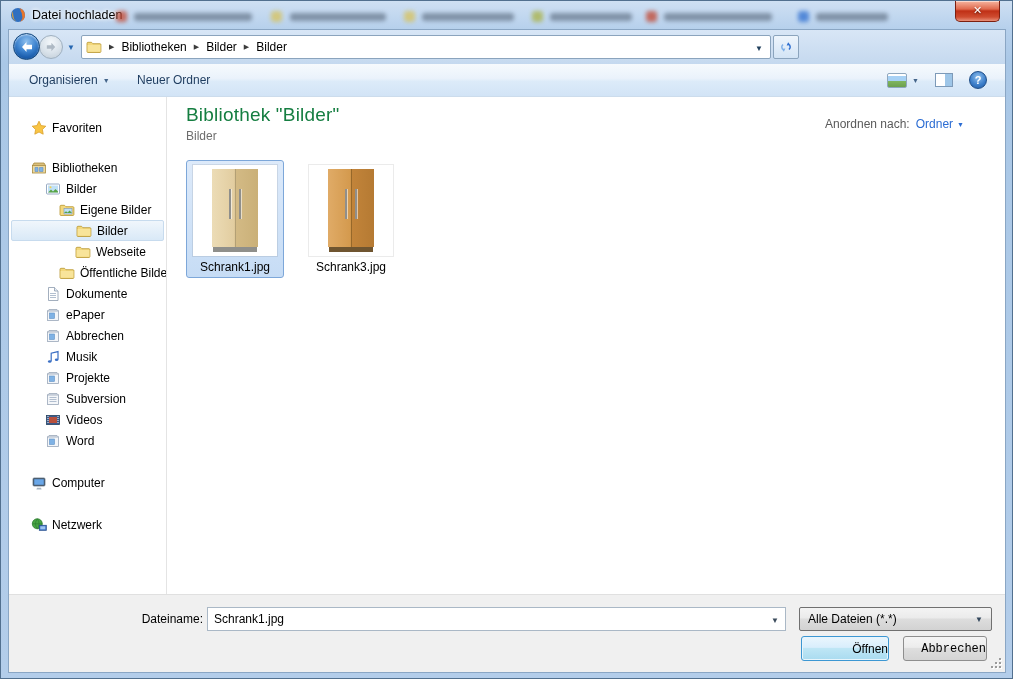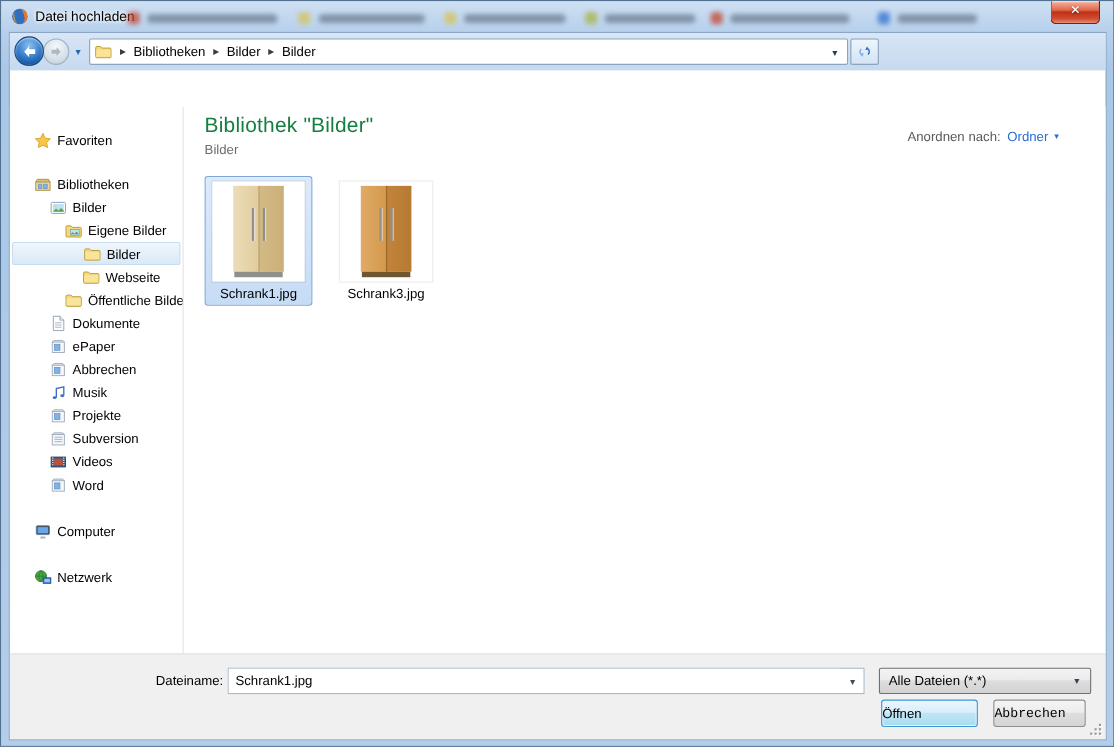--- a/index.html
+++ b/index.html
@@ -117,21 +117,21 @@
   .fn-combo { position:absolute; left:198px; top:12px; width:579px; height:24px;
     background:#fff; border:1px solid #aab8c6; }
   .fn-combo input { position:absolute; left:0; top:0; width:calc(100% - 22px); height:100%;
     border:none; outline:none; padding:0 6px; font-family:inherit; font-size:12px; }
   .fn-drop { position:absolute; right:6px; top:8px; font-size:8px; color:#3c4c5c; cursor:pointer; }
   .ft-select { position:absolute; left:790px; top:12px; width:193px; height:24px;
     background:linear-gradient(180deg,#f4f4f4 0,#ebebeb 45%,#dddddd 50%,#d2d2d2 100%);
     border:1px solid #707070; border-radius:2px; display:flex; align-items:center;
     padding:0 8px; cursor:pointer; }
   .ft-select .val { flex:1; }
-  .btn { position:absolute; top:41px; height:25px; border-radius:3px; text-align:left;
+  .btn { position:absolute; top:41px; height:25px; border-radius:3px; text-align:right;
     font-family:inherit; font-size:12px; cursor:pointer; }
   .btn-open { left:792px; width:88px; border:1px solid #3c97d3;
     background:linear-gradient(180deg,#eaf6fd 0,#d9eefc 45%,#bee6f5 50%,#a9dbf0 100%);
     box-shadow:inset 0 0 0 1px #e8f5fc; }
   .btn-cancel { left:894px; width:84px; border:1px solid #8e8e8e;
     background:linear-gradient(180deg,#f5f5f5 0,#ececec 45%,#dedede 50%,#d4d4d4 100%);font-family:Liberation Mono, monospace; }
   .grip { position:absolute; right:4px; bottom:4px; width:12px; height:12px; }
   .grip i { position:absolute; width:2px; height:2px; background:#9a9a9a; box-shadow:1px 1px 0 #fff; }
 
   .caret-down { font-size:8px; color:#33475c; }
@@ -198,20 +198,41 @@
         <svg width="14" height="14" viewBox="0 0 16 16">
           <path d="M10.5 2.5l2.6 3.6-4.4.2z" fill="#2f6fd0"></path>
           <path d="M12 5.6c1.1 1.6.9 3.9-.6 5.3" stroke="#2f6fd0" fill="none" stroke-width="1.5"></path>
           <path d="M5.5 13.5L2.9 9.9l4.4-.2z" fill="#7fb0e8"></path>
           <path d="M4 10.4C2.9 8.8 3.1 6.5 4.6 5.1" stroke="#7fb0e8" fill="none" stroke-width="1.5"></path>
         </svg>
       </div>
 
     </div>
 
+    <div class="toolbar">
+      <div class="tb-item" style="left:12px;">
+        <span>Organisieren</span>
+        <span class="tb-caret">▼</span>
+      </div>
+      <div class="tb-item" style="left:120px;">
+        <span>Neuer Ordner</span>
+      </div>
+      <div class="tb-right">
+        <div class="tb-item" style="position:static;">
+          <span style="display:inline-block;width:20px;height:15px;border:1px solid #8fa7be;border-radius:2px;background:linear-gradient(180deg,#fff 0,#fff 15%,#a7d1f5 16%,#a7d1f5 55%,#7fb55e 56%,#6ca04e 100%);"></span>
+          <span class="tb-caret">▼</span>
+        </div>
+        <div class="tb-item" style="position:static;">
+          <span style="display:inline-block;width:18px;height:14px;border:1px solid #7d9ab8;background:linear-gradient(90deg,#fff 0 55%,#9ec6e8 55% 100%);"></span>
+        </div>
+        <div class="tb-item" style="position:static;margin-right:10px;">
+          <span style="display:inline-block;width:18px;height:18px;border-radius:50%;background:radial-gradient(circle at 50% 32%,#8fc0ee,#3a7cc8 60%,#2159a0);border:1px solid #1d4d88;color:#fff;font-weight:bold;font-size:11px;text-align:center;line-height:17px;">?</span>
+        </div>
+      </div>
+    </div>
 
     <div class="main">
 
       <div class="sidebar">
 
         <div class="sb-row lv0">
           <svg class="ic" viewBox="0 0 16 16">
             <path d="M8 1.2l2.1 4.4 4.7.6-3.4 3.3.8 4.7L8 12l-4.2 2.2.8-4.7L1.2 6.2l4.7-.6z" fill="#f9c545" stroke="#d99f2b" stroke-width=".8"></path>
           </svg>
           <span>Favoriten</span>

